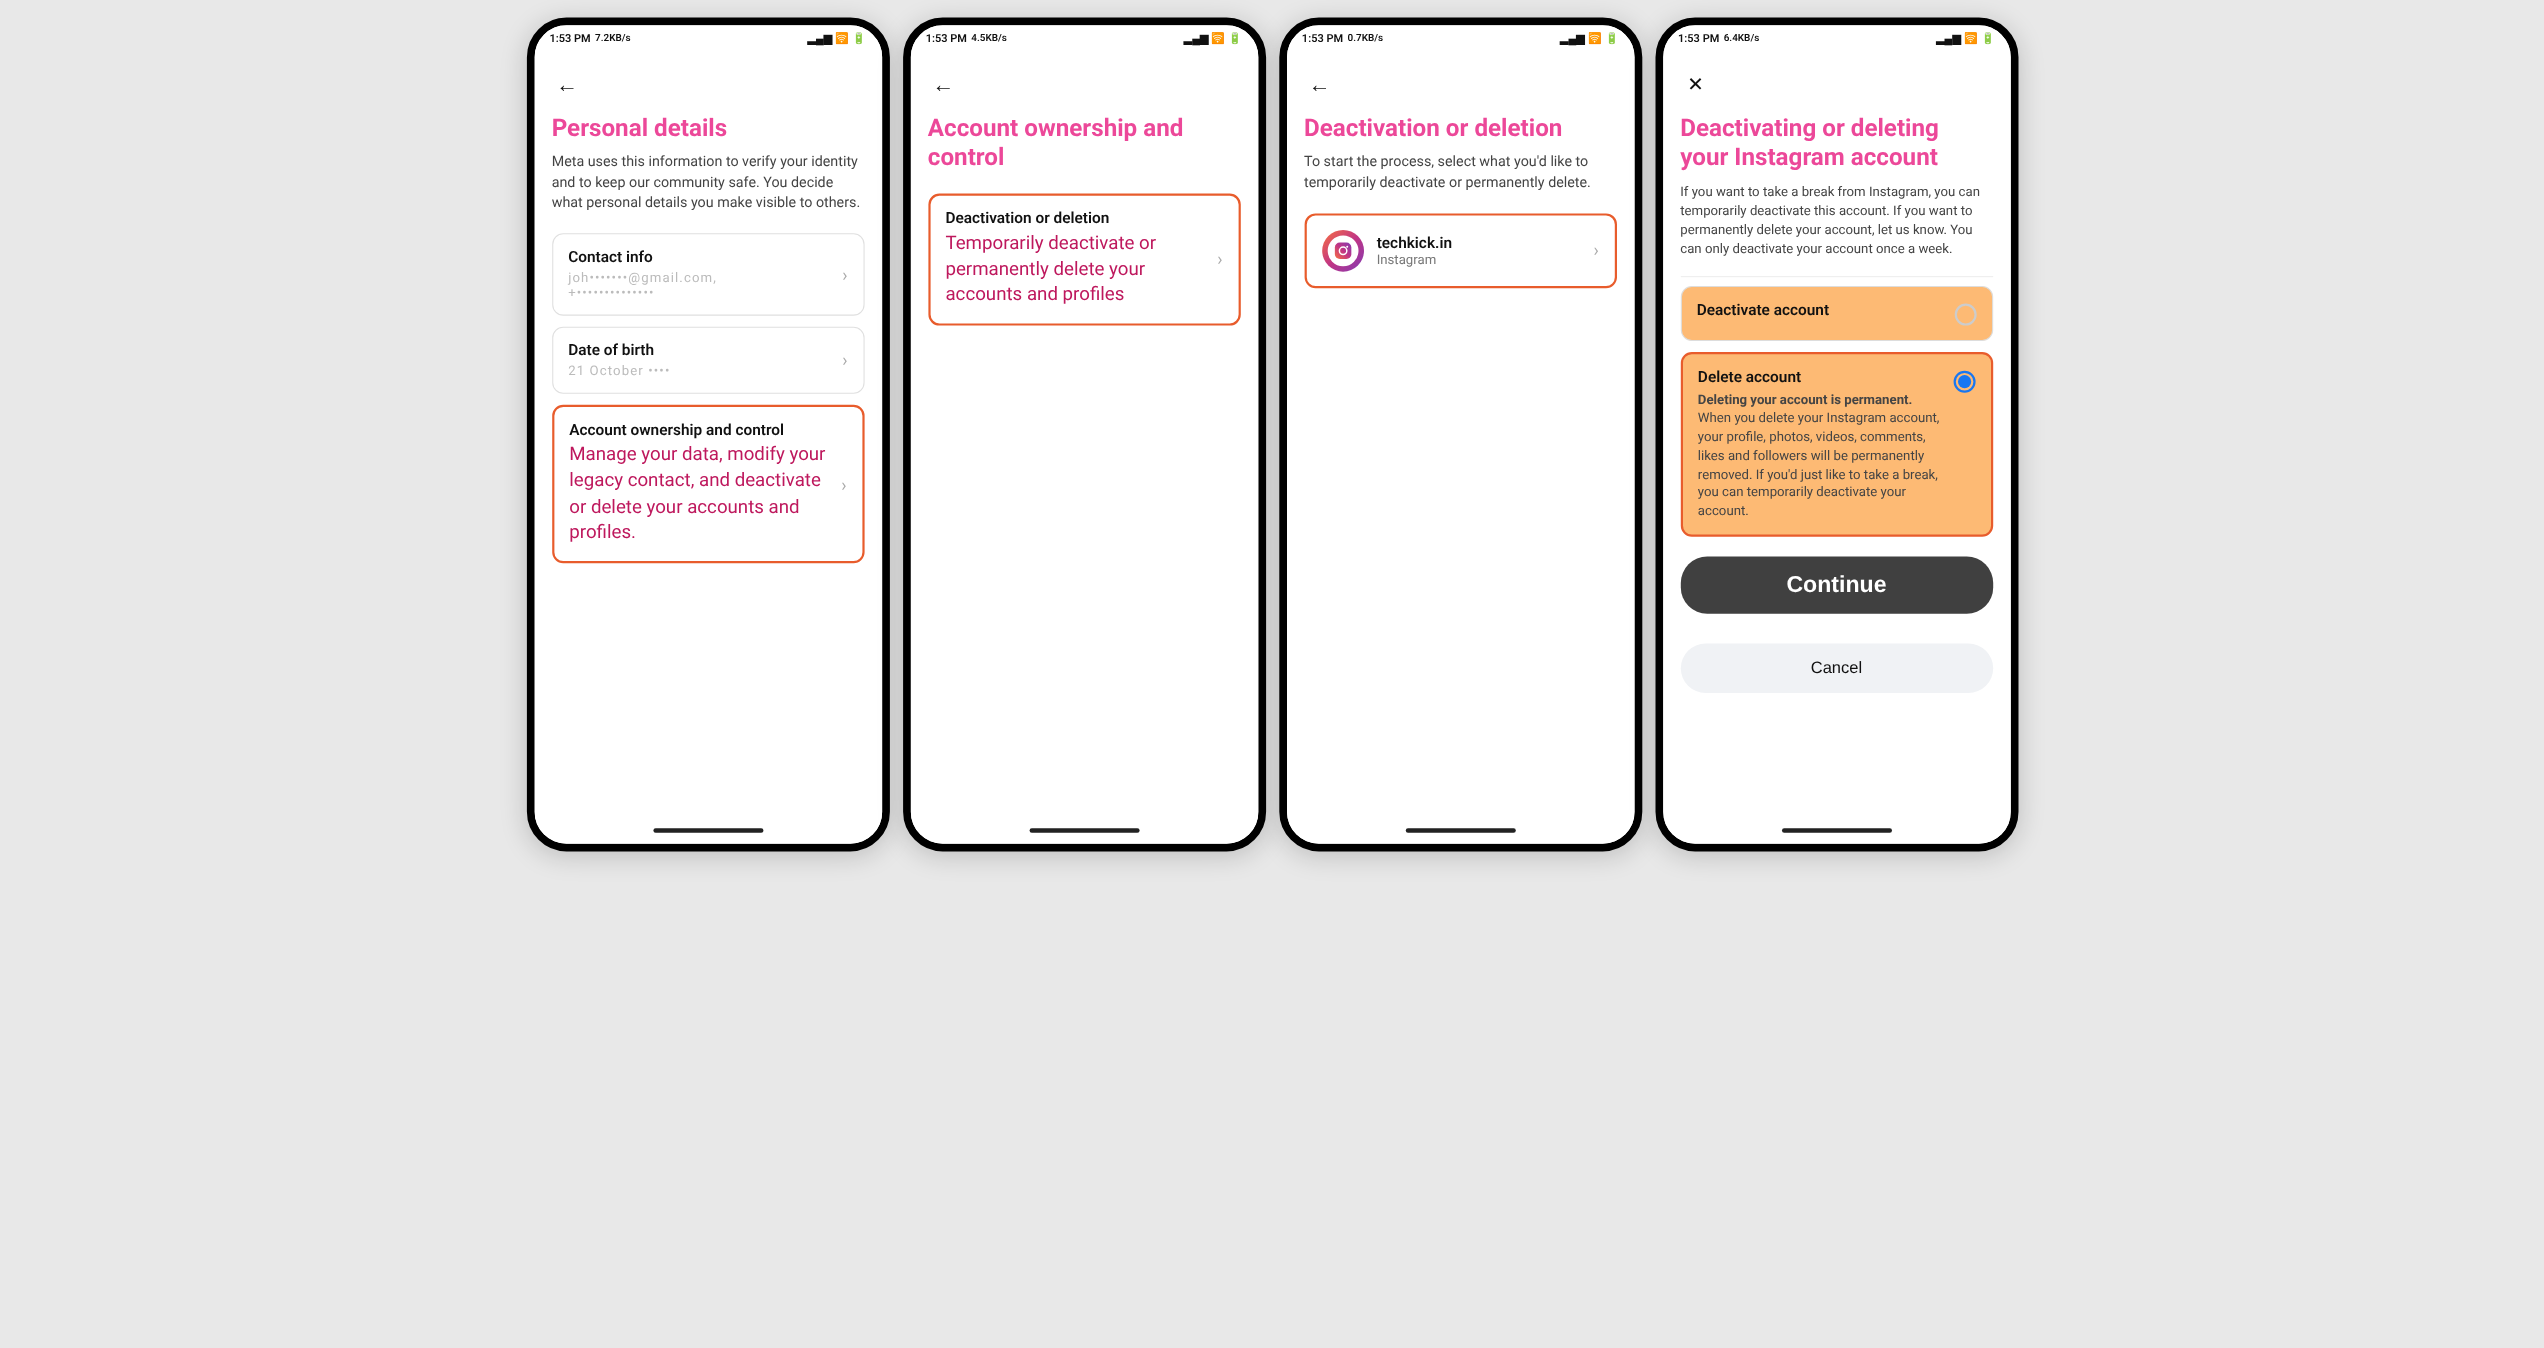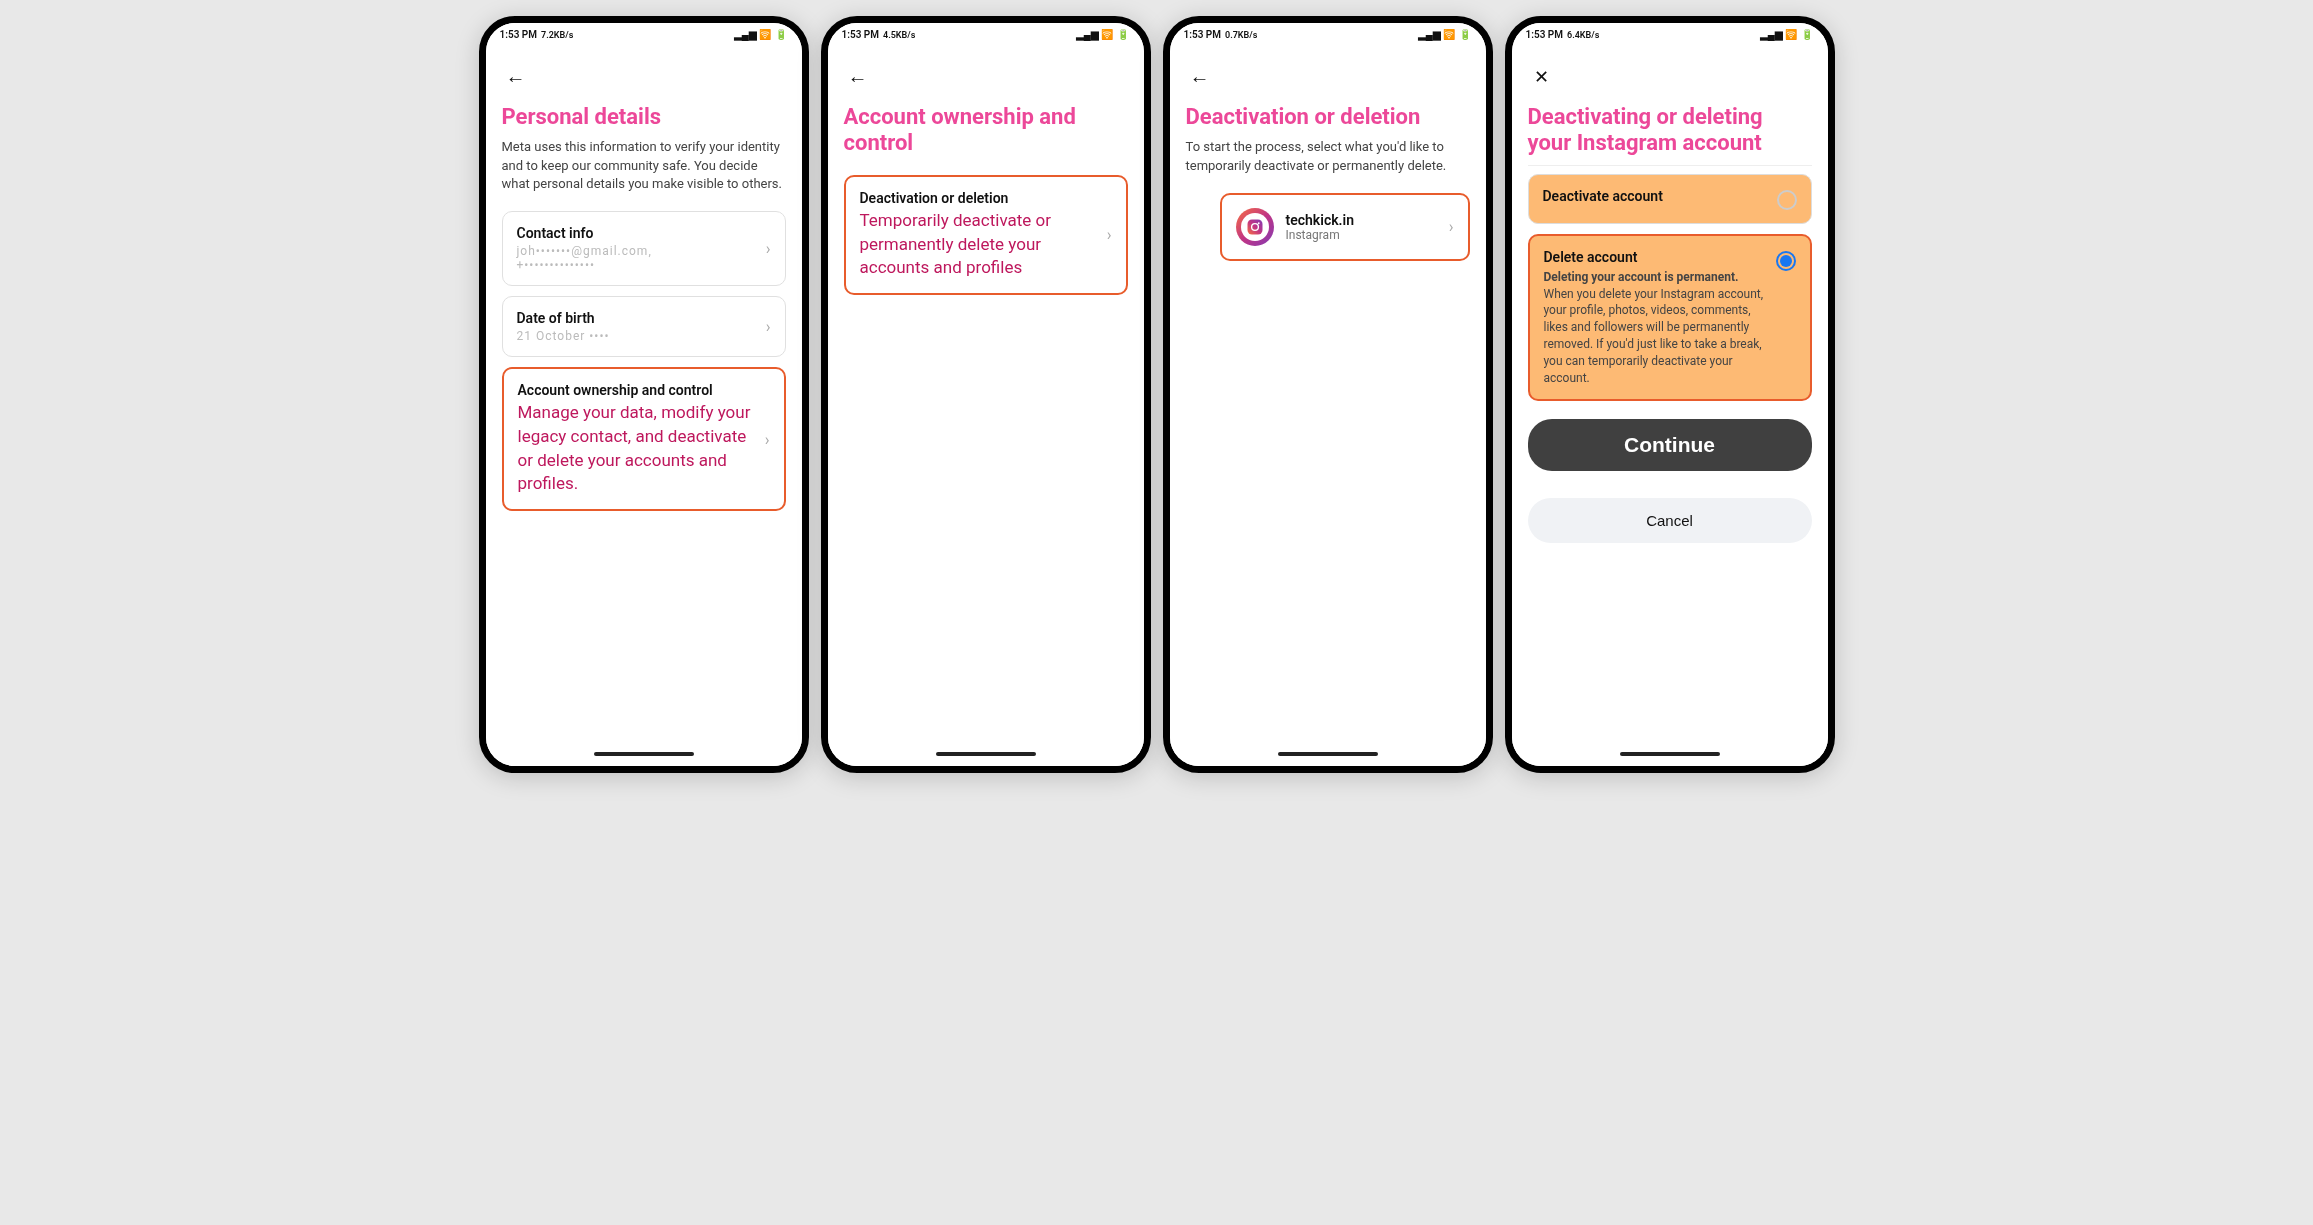--- a/index.html
+++ b/index.html
@@ -131,21 +131,20 @@
     
     .account-item {
       display: flex;
       align-items: center;
       gap: 12px;
       background: #fff;
       border: 2.5px solid #e85c2c;
       border-radius: 10px;
       padding: 13px 14px;
       cursor: pointer;
-      margin-left: 34px;
     }
 
     .account-icon {
       width: 38px;
       height: 38px;
       border-radius: 50%;
       background: linear-gradient(135deg, #f97040 0%, #c13584 50%, #833ab4 100%);
       display: flex;
       align-items: center;
       justify-content: center;
@@ -420,20 +419,21 @@
     </div>
     <div class="status-bar-right">
       <span>▂▄▆</span>
       <span>🛜</span>
       <span>🔋</span>
     </div>
   </div>
   <div class="screen">
     <div class="close-btn">✕</div>
     <div class="screen-title">Deactivating or deleting your Instagram account</div>
+    <div class="screen4-desc">If you want to take a break from Instagram, you can temporarily deactivate this account. If you want to permanently delete your account, let us know.  You can only deactivate your account once a week.</div>
 
     <div class="section-divider"></div>
 
     
     <div class="radio-option">
       <div class="radio-option-content">
         <div class="radio-option-title">Deactivate account</div>
       </div>
       <div class="radio-circle"></div>
     </div>

